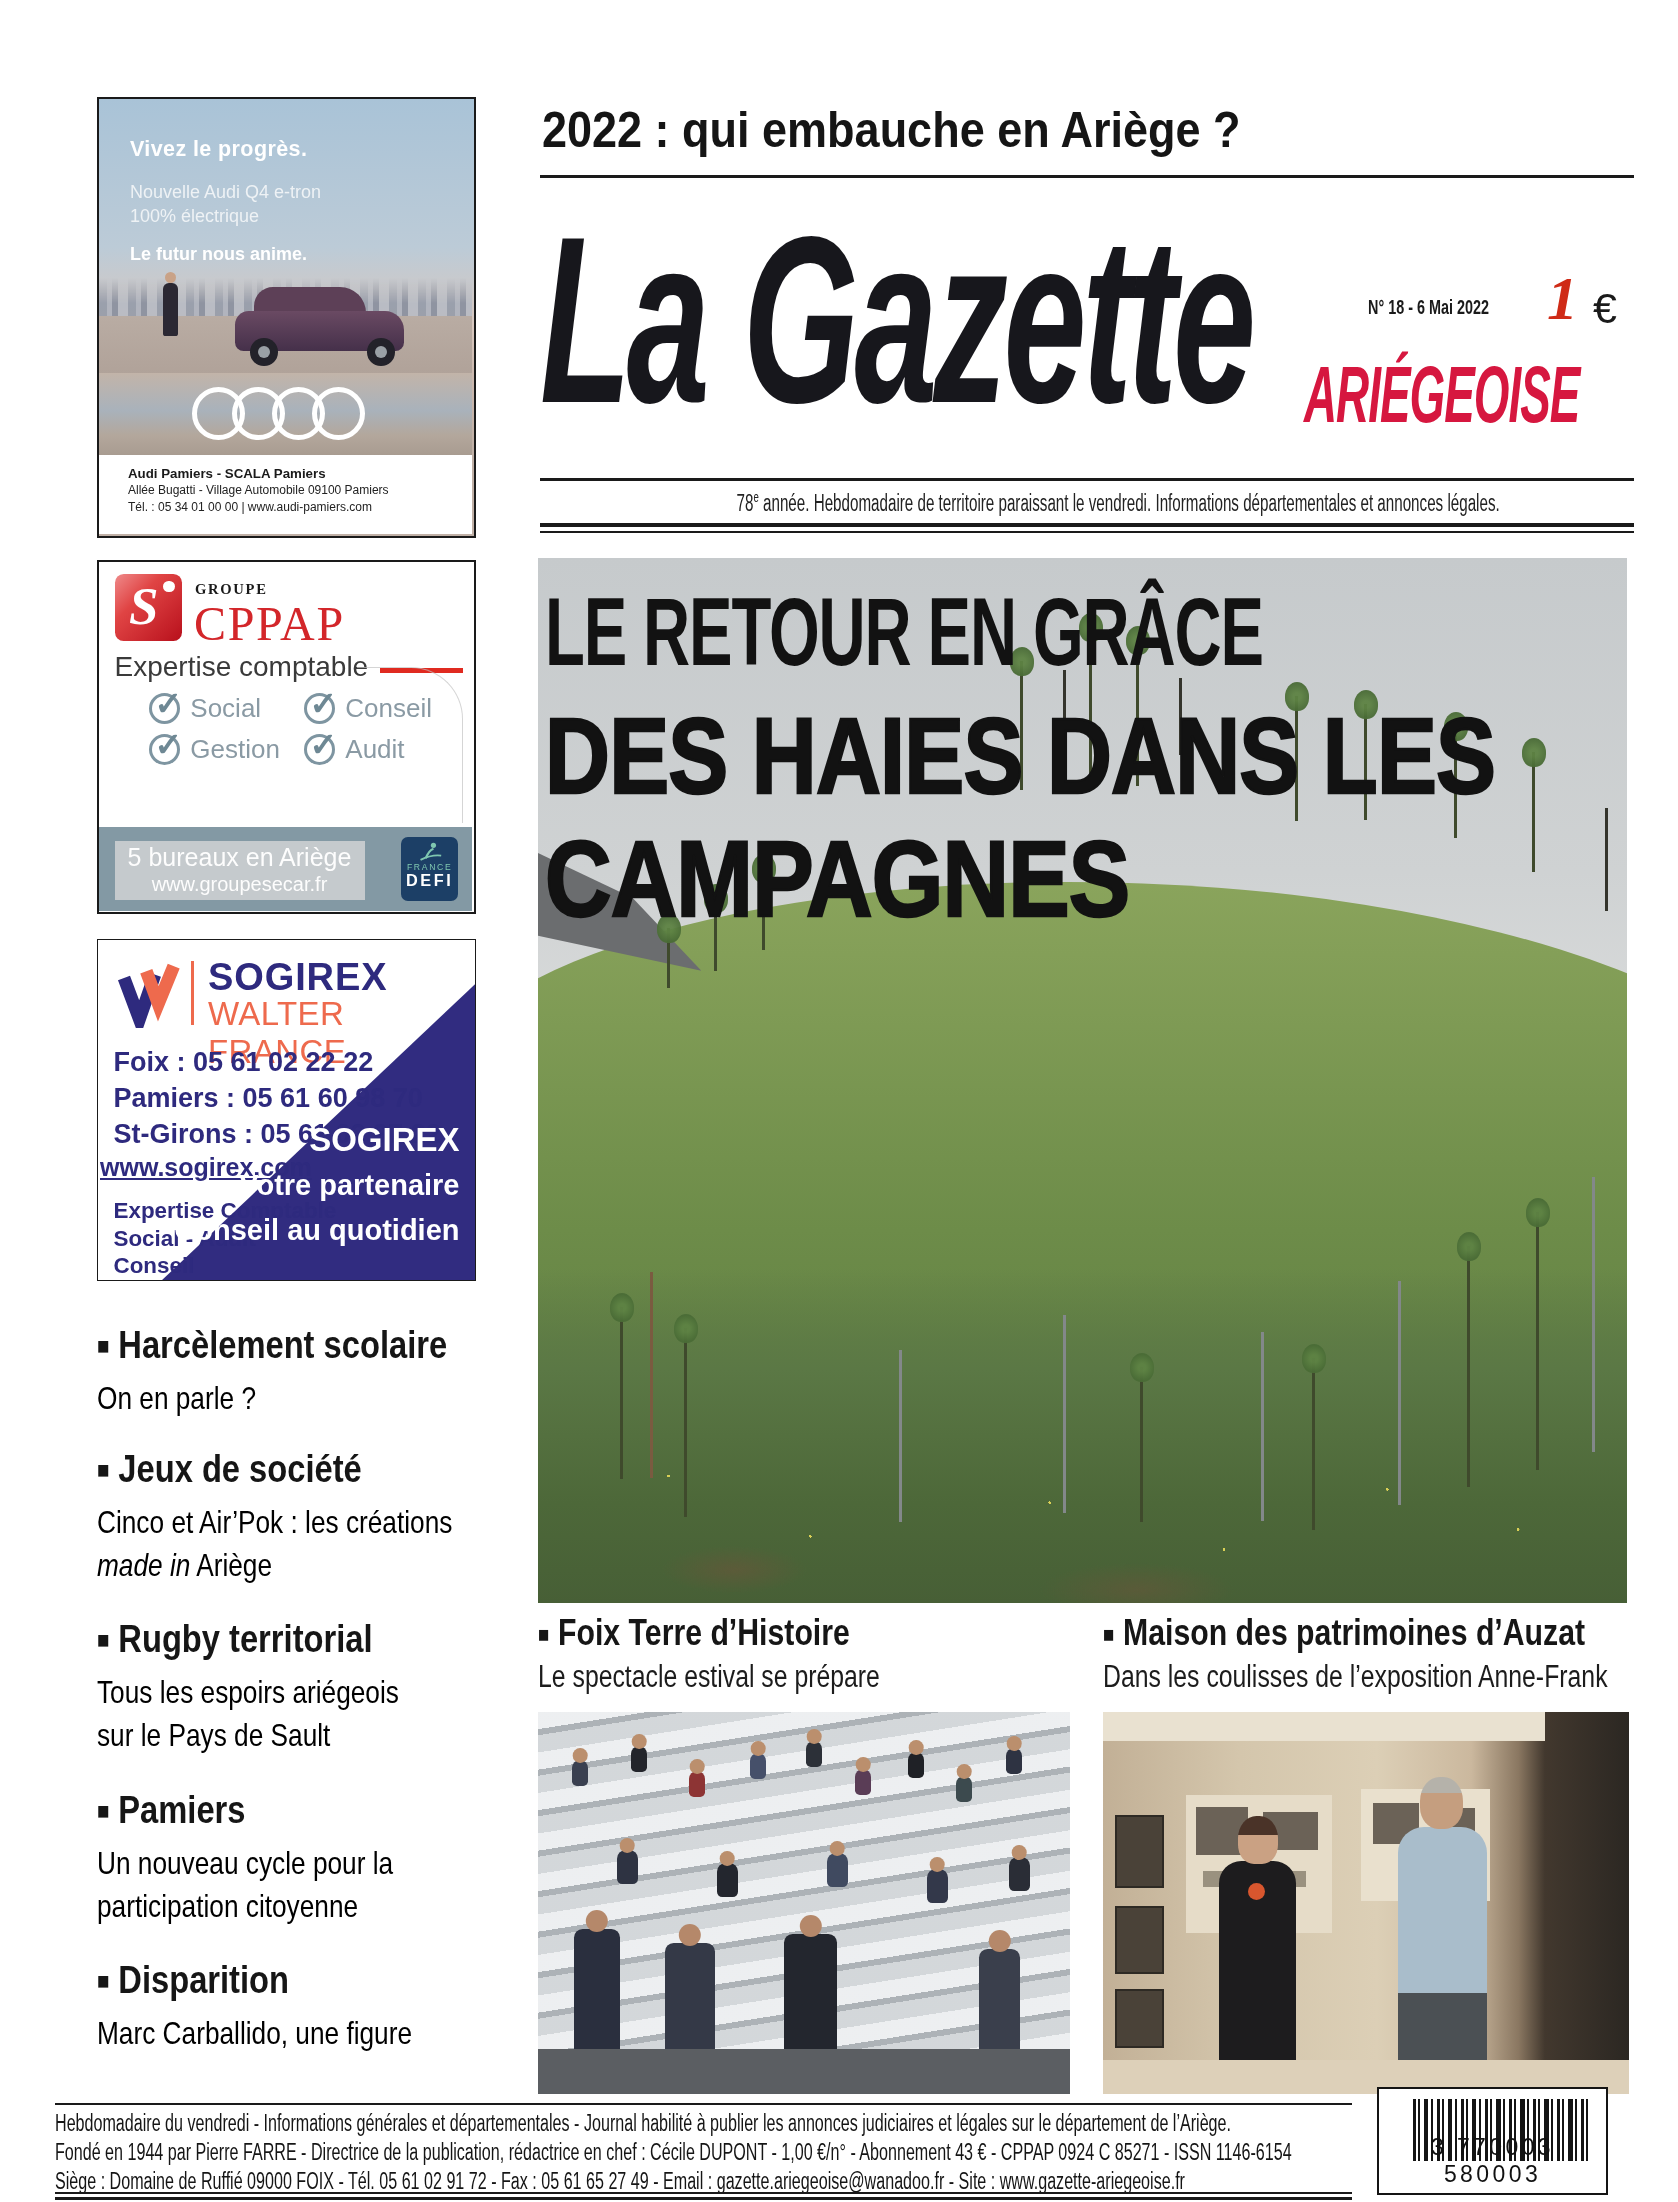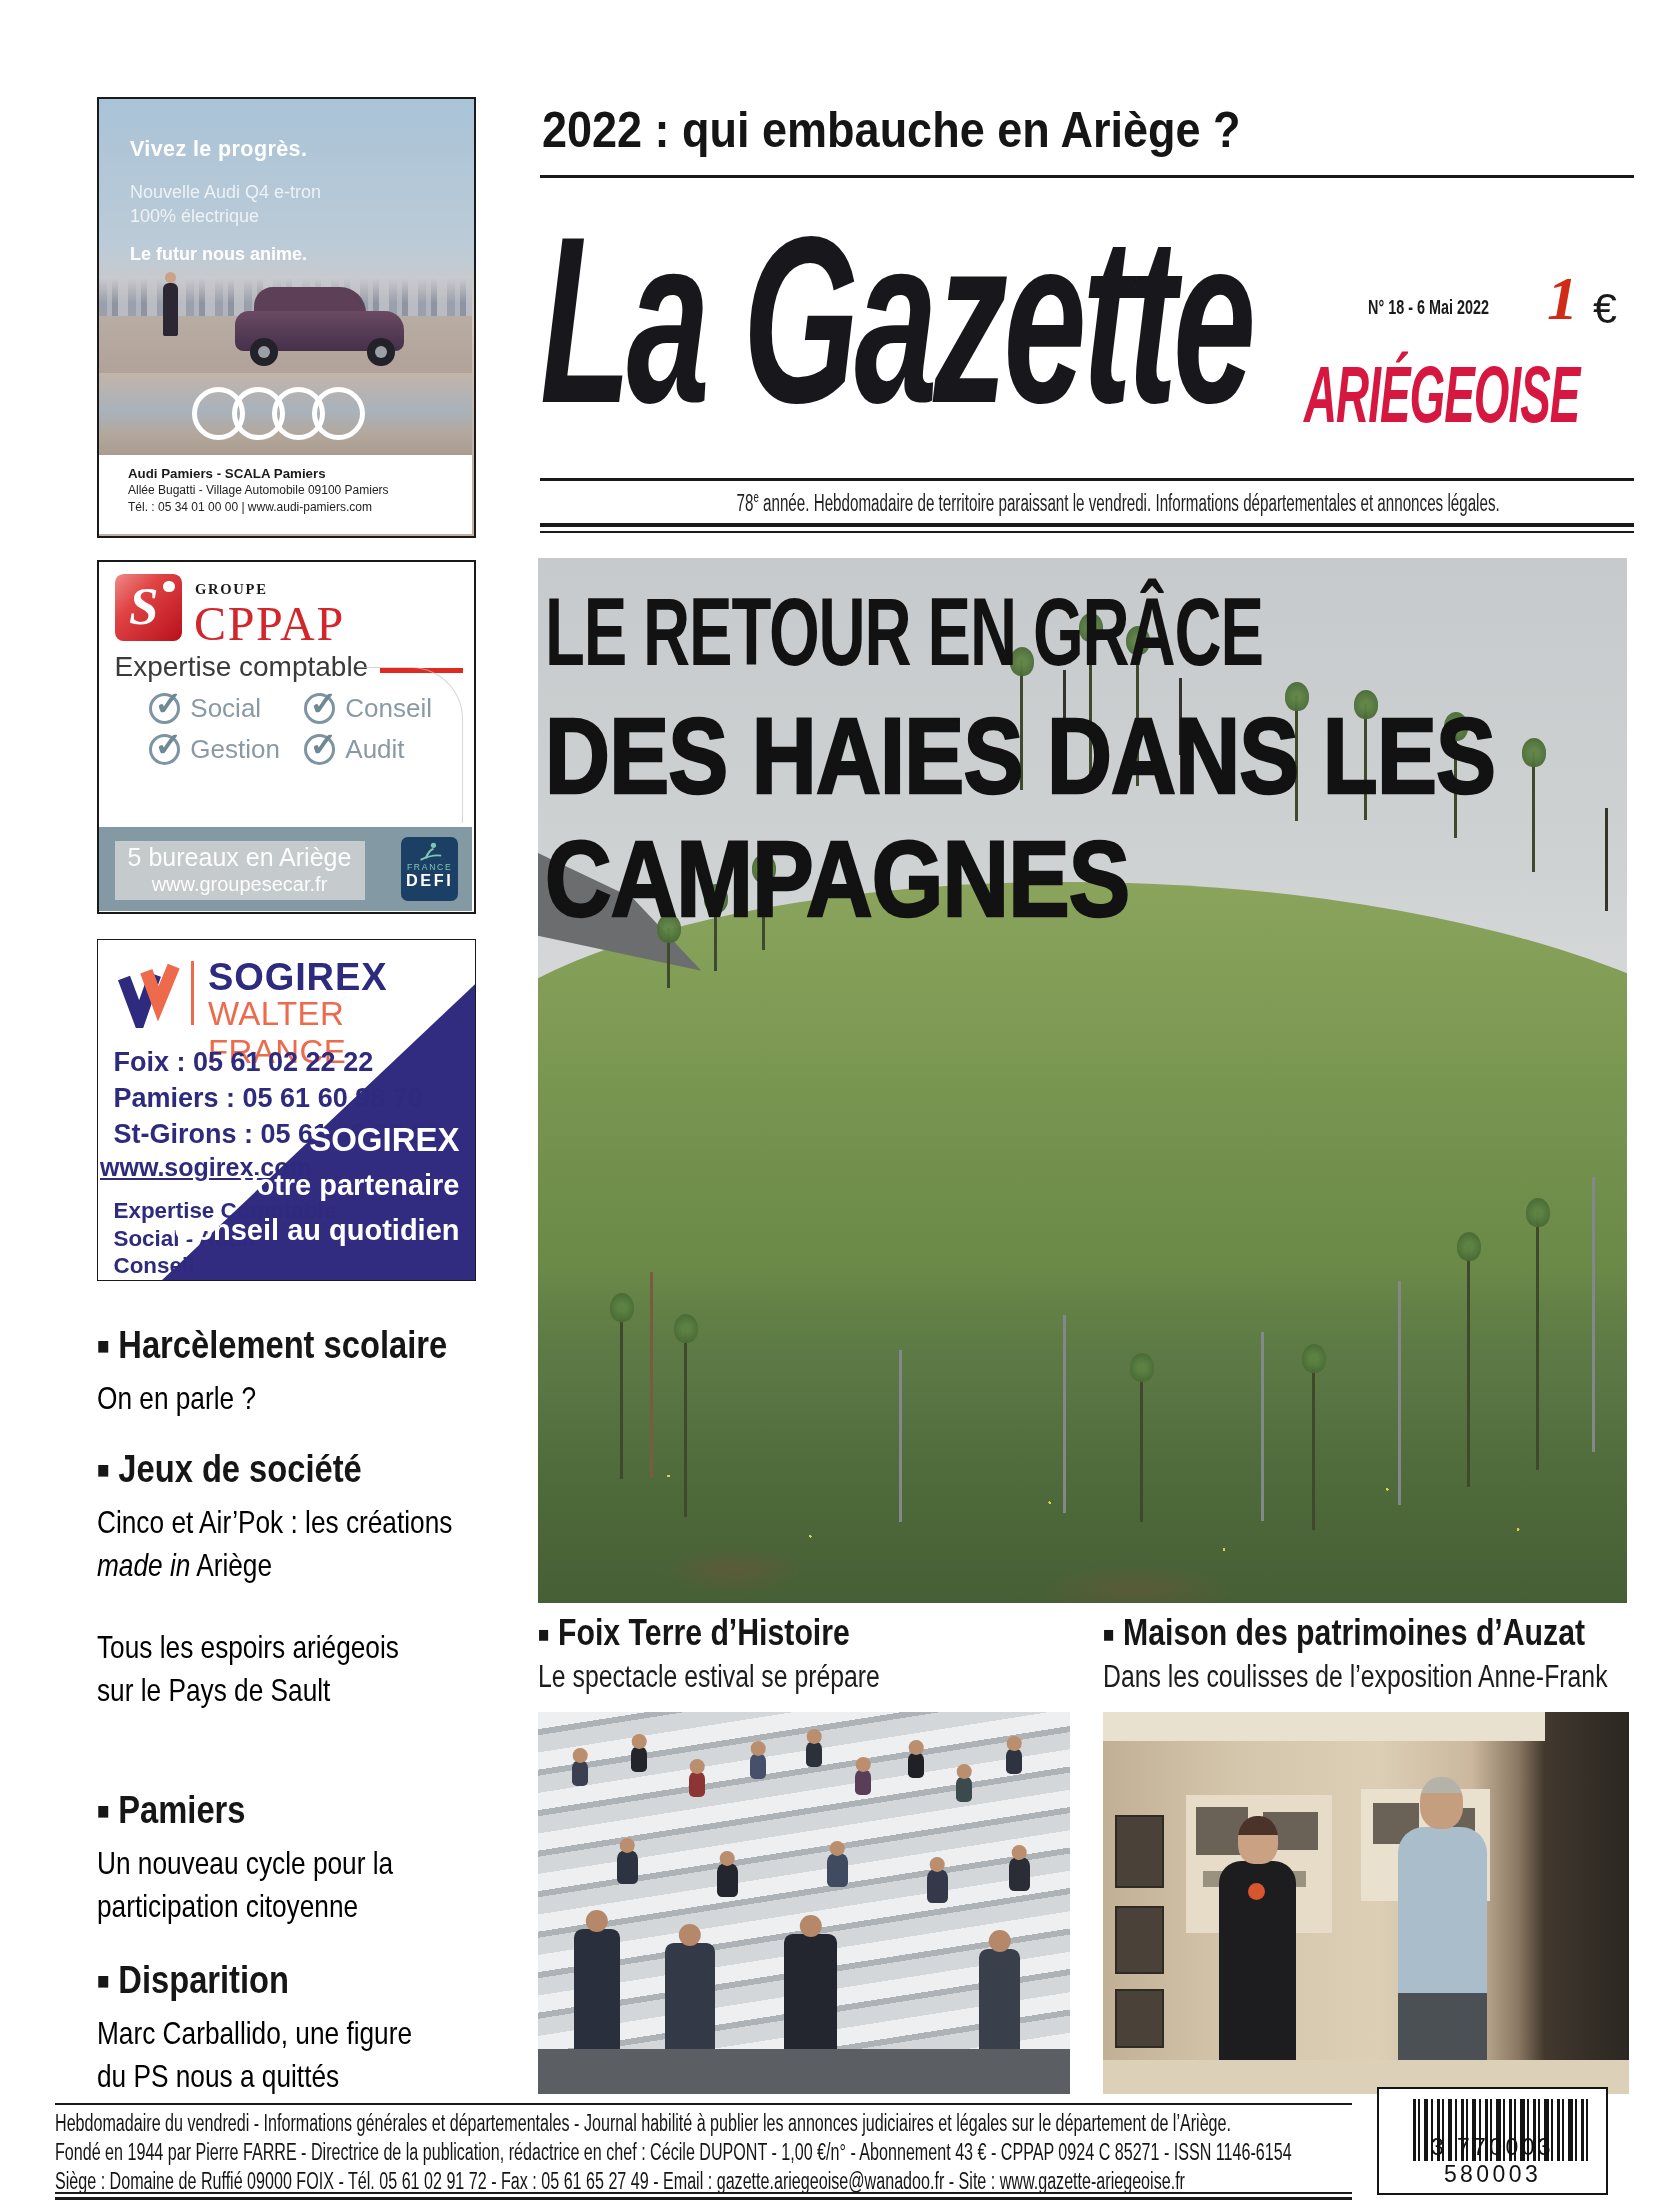--- a/index.html
+++ b/index.html
@@ -336,39 +336,39 @@
 
   <div class="abs brief" style="top:1449px;">
     <div class="brief-title"><span class="cx"><span class="brief-bullet">■</span><span>Jeux de société</span></span></div>
     <div class="brief-lines">
       <div><span class="cx">Cinco et Air’Pok : les créations</span></div>
       <div><span class="cx"><i>made in</i><span> Ariège</span></span></div>
     </div>
   </div>
 
   <div class="abs brief" style="top:1619px;">
+    <div class="brief-title"><span class="cx"><span class="brief-bullet">■</span><span>Rugby territorial</span></span></div>
     <div class="brief-lines">
       <div><span class="cx">Tous les espoirs ariégeois</span></div>
       <div><span class="cx">sur le Pays de Sault</span></div>
     </div>
   </div>
 
   <div class="abs brief" style="top:1790px;">
     <div class="brief-title"><span class="cx"><span class="brief-bullet">■</span><span>Pamiers</span></span></div>
     <div class="brief-lines">
       <div><span class="cx">Un nouveau cycle pour la</span></div>
       <div><span class="cx">participation citoyenne</span></div>
     </div>
   </div>
 
   <div class="abs brief" style="top:1960px;">
     <div class="brief-title"><span class="cx"><span class="brief-bullet">■</span><span>Disparition</span></span></div>
     <div class="brief-lines">
       <div><span class="cx">Marc Carballido, une figure</span></div>
-      <div><span class="cx">du PS nous a quittés</span></div>
     </div>
   </div>
 
   <div class="abs main-photo">
     <div class="hill"></div>
     <div class="mp-road"></div>
     <div class="mp-fore"></div>
 
     <div class="sap" style="left:482px;top:103px;height:129px;"></div>
     <div class="sap" style="left:551px;top:69px;height:163px;"></div>

